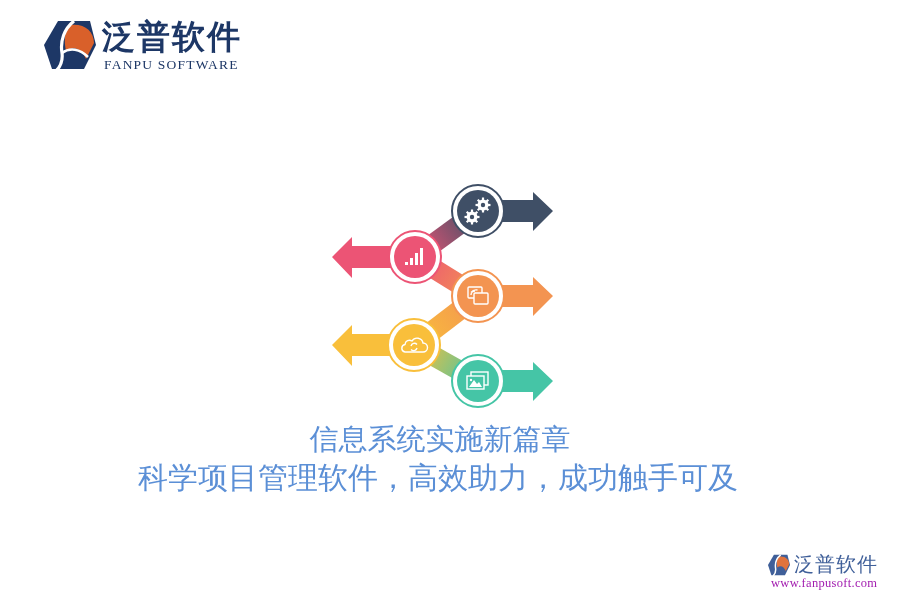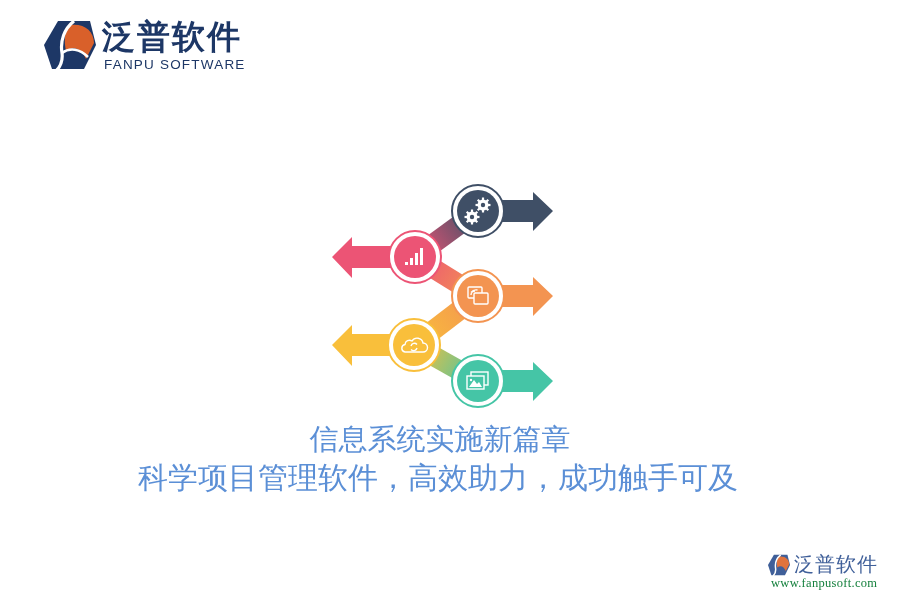--- a/index.html
+++ b/index.html
@@ -10,40 +10,40 @@
   }
   .logo { position: absolute; left: 40px; top: 14px; width: 230px; height: 62px; }
   .logo-mark { position: absolute; left: 4px; top: 5px; width: 52px; height: 52px; }
   .logo-cn {
     position: absolute; left: 62px; top: 4px;
     font-size: 33px; font-weight: bold; color: #1d3766; letter-spacing: 2px;
     line-height: 38px; white-space: nowrap;
   }
   .logo-en {
     position: absolute; left: 64px; top: 43px;
-    font-family: Liberation Sans, sans-serif;
+    font-family: Liberation Serif, serif;
     font-size: 13.5px; color: #1d3766; letter-spacing: 1.2px; white-space: nowrap;
   }
   .diagram { position: absolute; left: 0; top: 0; width: 900px; height: 600px; }
   .title-line {
     position: absolute; left: 0; width: 900px; text-align: center;
     color: #5b8fd6; font-size: 29px; line-height: 36px; white-space: nowrap;
   }
   .title-1 { top: 421px; left: -10px; }
   .title-2 { top: 460px; left: -12px; font-size: 30px; }
   .wm { position: absolute; left: 768px; top: 551px; width: 125px; height: 42px; }
   .wm-mark { position: absolute; left: 0; top: 3px; width: 22px; height: 22px; }
   .wm-cn {
     position: absolute; left: 26px; top: 0; font-size: 20px; color: #3f5f99;
     line-height: 26px; white-space: nowrap; letter-spacing: 1px;
   }
   .wm-url {
     position: absolute; left: 3px; top: 25px;
     font-family: "Liberation Serif", serif;
-    font-size: 12.5px; color: #15803d; white-space: nowrap; letter-spacing: 0.3px;
+    font-size: 12.5px; color: #a21caf; white-space: nowrap; letter-spacing: 0.3px;
   }
 </style>
 </head>
 <body>
 
 <div class="logo">
   <svg class="logo-mark" viewBox="0 0 52 52">
     <polygon points="14,2 46,2 52,26 40,50 8,50 0,26" fill="#1d3766"></polygon>
     <path d="M26,6 C40,4 50,12 50,24 L42,40 C38,30 30,26 22,32 C20,22 20,12 26,6 Z" fill="#d9602a"></path>
     <path d="M30,2 C20,10 16,22 18,34 C19,42 16,48 12,52" stroke="#ffffff" stroke-width="3.2" fill="none"></path>

